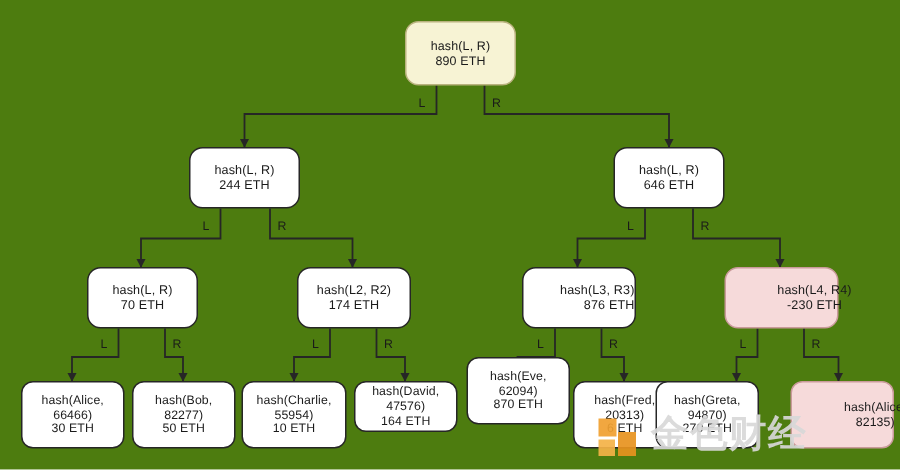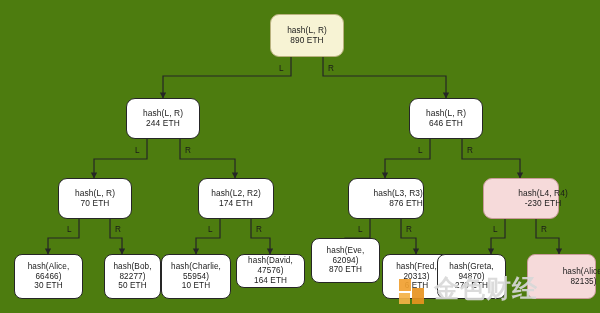--- a/index.html
+++ b/index.html
@@ -149,21 +149,21 @@
   <div class="node internal hot" style="left:483px; top:178px; width:76px; height:41px;">
     <span class="ln">hash(L4, R4)</span>
     <span class="ln">-230 ETH</span>
   </div>
 
   <div class="node leaf" style="left:14px; top:254px; width:69px; height:45px;">
     <span class="ln">hash(Alice,</span>
     <span class="ln">66466)</span>
     <span class="ln">30 ETH</span>
   </div>
-  <div class="node leaf" style="left:104px; top:254px; width:57px; height:45px;">
+  <div class="node leaf" style="left:88px; top:254px; width:69px; height:45px;">
     <span class="ln">hash(Bob,</span>
     <span class="ln">82277)</span>
     <span class="ln">50 ETH</span>
   </div>
   <div class="node leaf" style="left:161px; top:254px; width:70px; height:45px;">
     <span class="ln">hash(Charlie,</span>
     <span class="ln">55954)</span>
     <span class="ln">10 ETH</span>
   </div>
   <div class="node leaf" style="left:236px; top:254px; width:69px; height:34px;">

